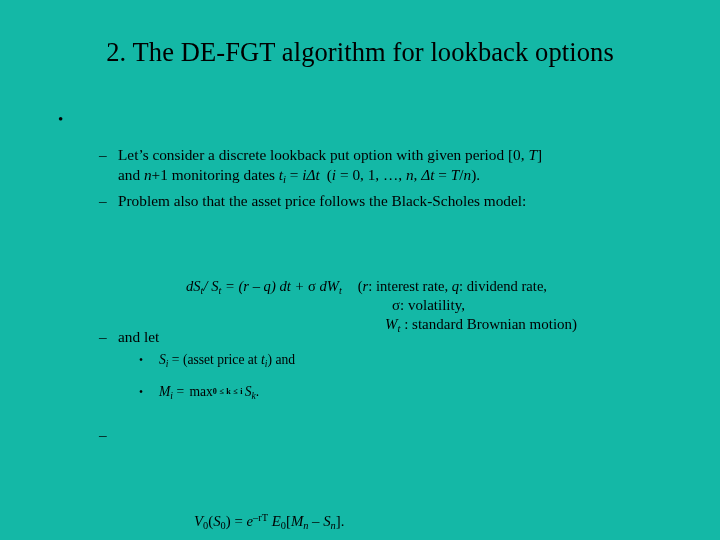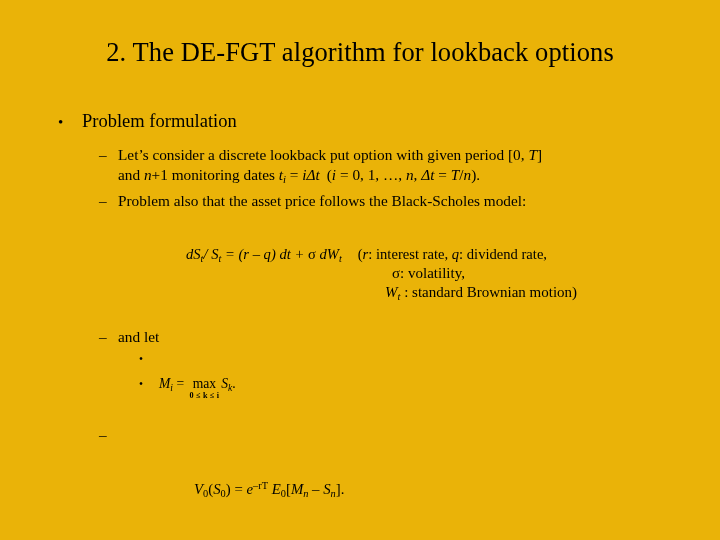--- a/index.html
+++ b/index.html
@@ -13,21 +13,21 @@
     position: relative;
     overflow: hidden;
     font-family: "Liberation Serif", "DejaVu Serif", serif;
     color: #000000;
     -webkit-font-smoothing: antialiased;
   }
 
   .slide {
     position: absolute;
     inset: 0;
-    background: #eab308;
+    background: #14b8a6;
   }
 
   
   .slide-title {
     position: absolute;
     left: 0;
     right: 0;
     top: 38px;
     text-align: center;
     font-size: 26.5px;
@@ -90,20 +90,21 @@
     font-size: 11.5px;
   }
   #s1 { top: 352px; }
   #s2 { top: 373px; }
 
   
   .math {
     position: absolute;
     font-size: 14.6px;
     white-space: nowrap;
+    margin-top: 32px;
   }
   #eq-sde   { left: 186px; top: 246px; }
   #ann-2    { left: 392px; top: 265px; font-size: 15px; }
   #ann-3    { left: 385px; top: 284px; font-size: 15px; }
   #eq-price { left: 194px; top: 480px; font-size: 14.8px; }
 
   i, .it { font-style: italic; }
   .rm { font-style: normal; }
 
   
@@ -114,27 +115,27 @@
   }
   .sub.rm { font-style: normal; }
   .sup {
     font-size: 0.70em;
     vertical-align: 0.45em;
   }
 
   
   .maxop {
     display: inline-flex;
-    flex-direction: column;
+    flex-direction: row;
     align-items: center;
     vertical-align: baseline;
     line-height: 1;
     position: relative;
     top: 0;
-    margin: 4px 2px;
+    margin: 12px 2px;
     justify-content: flex-end;
   }
   .maxop .op { font-style: normal; font-size: 1em; }
   .maxop .lim {
     font-size: 0.60em;
     font-weight: bold;
     letter-spacing: 0.2px;
     margin-top: 1px;
   }
   .gap { display: inline-block; width: 7px; }
@@ -142,21 +143,20 @@
 </style>
 </head>
 <body>
 
 <div class="slide">
 
   <div class="slide-title">2. The DE-FGT algorithm for lookback options</div>
 
   <div class="lvl1">
     <span class="mark">•</span>
-    <span>Problem formulation</span>
   </div>
 
   <div class="lvl2" id="d1">
     <span class="mark">–</span>
     <span class="body">
       <span>Let’s consider a discrete lookback put option with given period </span><span class="rm">[0, </span><i>T</i><span class="rm">]</span><br>
       <span>and </span><i>n</i><span>+1 monitoring dates </span><i>t</i><span class="sub">i</span><span> = </span><i>i</i><i>Δ</i><i>t</i><span class="gap"></span><span class="rm">(</span><i>i</i><span class="rm"> = 0, 1, …, </span><i>n</i><span class="rm">,  </span><i>Δ</i><i>t</i><span class="rm"> = </span><i>T</i><span class="rm">/</span><i>n</i><span class="rm">).</span>
     </span>
   </div>
 
@@ -177,20 +177,23 @@
     <i>W</i><span class="sub">t</span><span class="rm"> : standard Brownian motion)</span>
   </div>
 
   <div class="lvl2" id="d3">
     <span class="mark">–</span>
     <span class="body">and let</span>
   </div>
 
   <div class="lvl3" id="s1">
     <span class="mark">•</span>
+    <span class="body">
+      <i>S</i><span class="sub">i</span><span class="rm"> = (asset price at </span><i>t</i><span class="sub">i</span><span class="rm">) and</span>
+    </span>
   </div>
 
   <div class="lvl3" id="s2">
     <span class="mark">•</span>
     <span class="body">
       <i>M</i><span class="sub">i</span><span class="rm"> = </span><span class="maxop">
         <span class="op">max</span>
         <span class="lim">0 ≤ k ≤ i</span>
       </span><i>S</i><span class="sub">k</span><span class="rm">.</span>
     </span>

